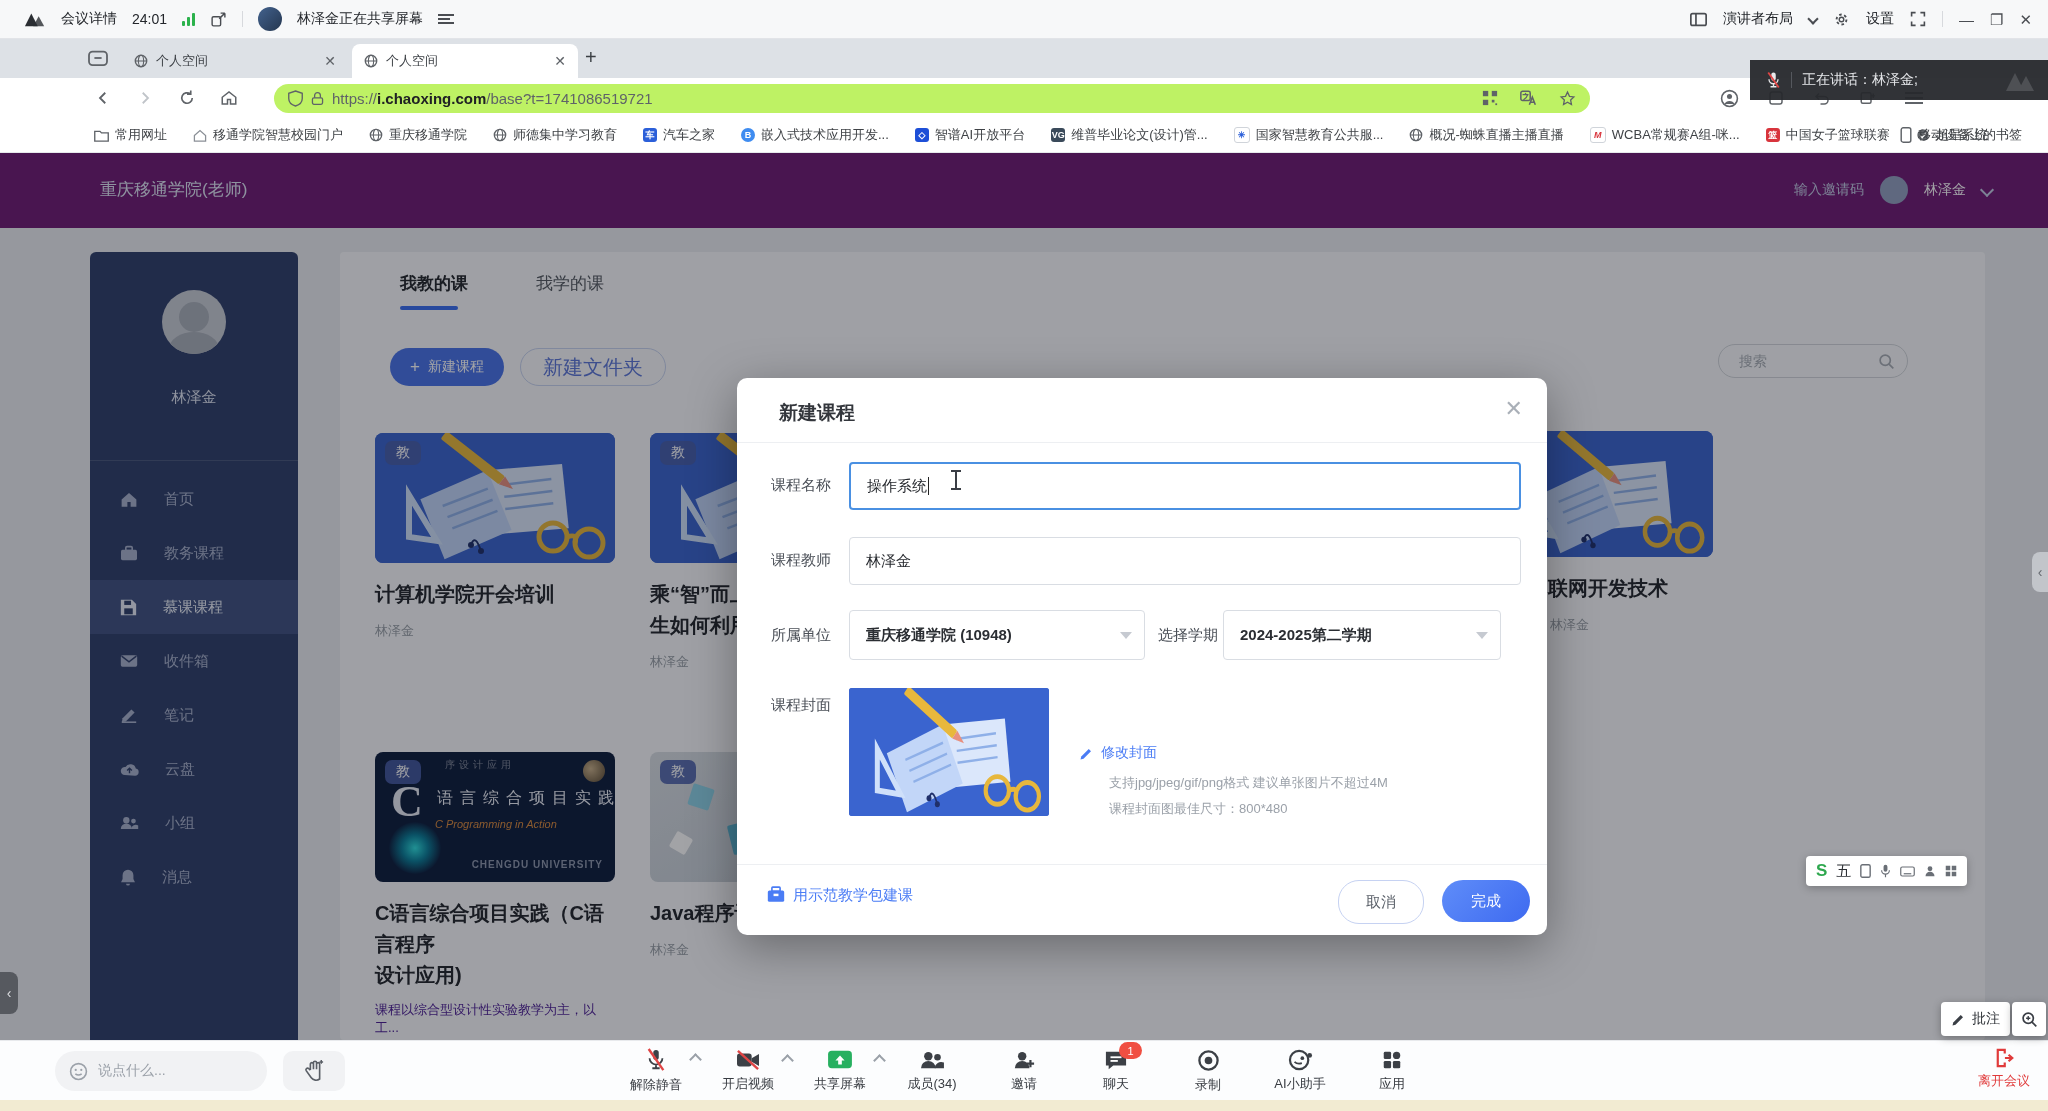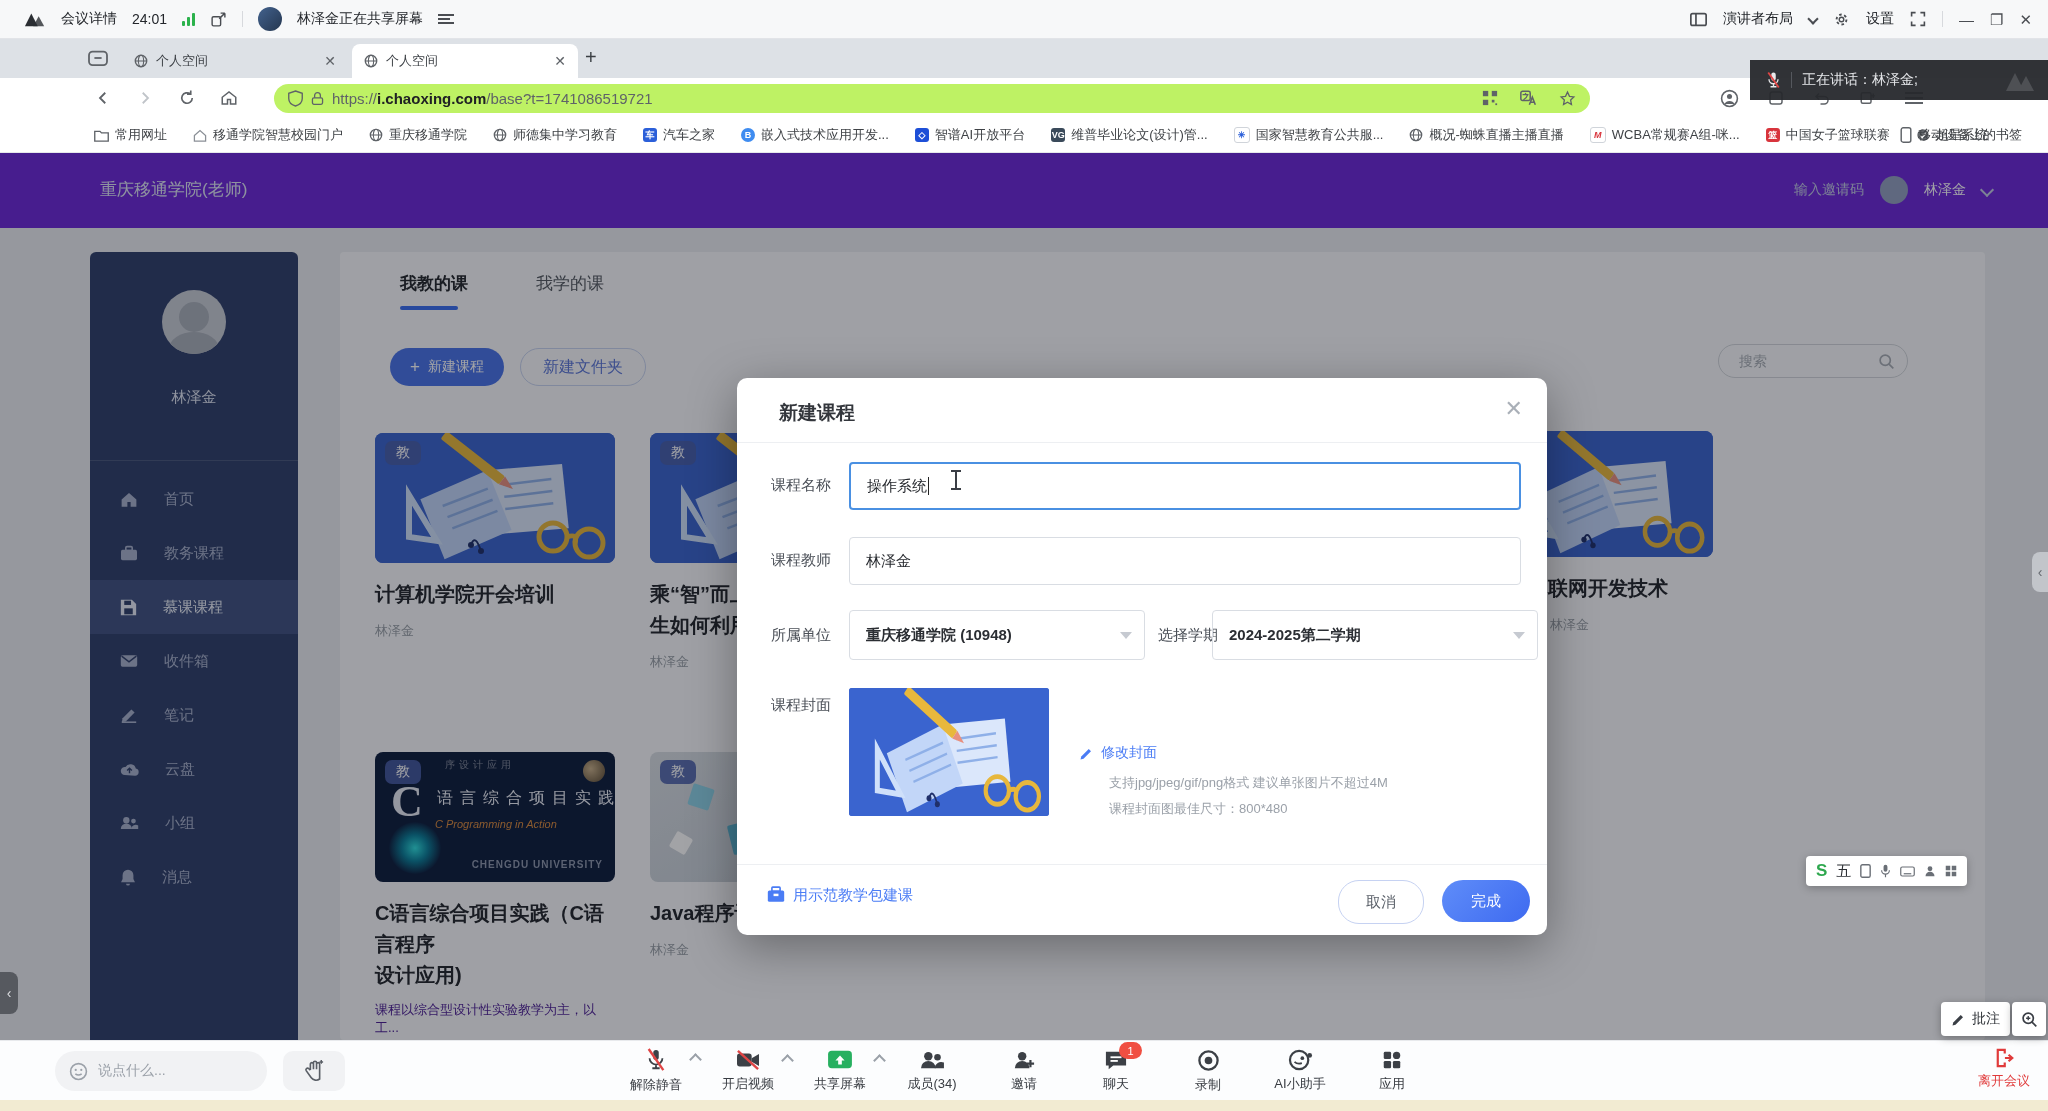--- a/index.html
+++ b/index.html
@@ -37,21 +37,21 @@
   .chrome-right{display:flex;gap:28px;align-items:center;margin-left:130px;}
   .bkm{position:absolute;top:118px;left:0;right:0;height:34px;background:#fff;border-bottom:1px solid #e6e8eb;
        display:flex;align-items:center;font-size:13px;color:#3f4246;padding-left:94px;gap:26px;z-index:150;white-space:nowrap;}
   .bitem{display:flex;align-items:center;gap:6px;}
   .bkm .right{position:absolute;right:26px;display:flex;gap:6px;align-items:center;}
   .sqico{width:14px;height:14px;border-radius:3px;display:flex;align-items:center;justify-content:center;
          color:#fff;font-size:9px;font-weight:bold;}
 
   
   .vp{position:absolute;top:152px;left:0;right:0;height:888px;background:#eceef2;overflow:hidden;z-index:10;}
-  .chead{position:absolute;top:0;left:0;right:0;height:76px;background:#6d28d9;color:#e8ecf8;}
+  .chead{position:absolute;top:0;left:0;right:0;height:76px;background:#701a75;color:#e8ecf8;}
   .chead .school{position:absolute;left:100px;top:0;line-height:76px;font-size:17px;color:#dfe5f4;}
   .chead .hr{position:absolute;right:56px;top:0;height:76px;display:flex;align-items:center;gap:16px;}
   .chead .invite{font-size:14px;color:#c3cbe4;}
   .avatar-h{width:28px;height:28px;border-radius:50%;background:#93a0c0;}
   .chev{width:8px;height:8px;border-right:2px solid #c3cbe4;border-bottom:2px solid #c3cbe4;transform:rotate(45deg);}
   .sbar{position:absolute;top:100px;left:90px;width:208px;bottom:0;background:#30406b;border-radius:6px 6px 0 0;}
   .sb-avatar{position:absolute;left:72px;top:38px;width:64px;height:64px;border-radius:50%;background:#c9cdd6;overflow:hidden;}
   .sb-avatar:after{content:"";position:absolute;left:17px;top:12px;width:30px;height:30px;border-radius:50%;background:#aab0ba;}
   .sb-avatar:before{content:"";position:absolute;left:7px;top:42px;width:50px;height:34px;border-radius:50%;background:#aab0ba;}
   .sb-name{position:absolute;left:0;right:0;top:136px;text-align:center;font-size:15px;color:#dfe4f2;}
@@ -59,21 +59,21 @@
   .sb-menu{position:absolute;left:0;right:0;top:220px;}
   .sb-item{height:54px;display:flex;align-items:center;padding-left:30px;gap:26px;color:#a9b2cd;font-size:15px;}
   .sb-item.active{background:rgba(110,130,190,.28);color:#eef1fa;}
   .panel{position:absolute;top:100px;left:340px;width:1645px;bottom:0;background:#fafbfd;border-radius:4px;}
   .ptab{position:absolute;top:20px;font-size:17px;color:#565b63;}
   .ptab.on{color:#24272d;font-weight:bold;}
   .ptab-line{position:absolute;top:54px;left:60px;width:58px;height:4px;border-radius:2px;background:#3a6ef0;}
   .btn-new{position:absolute;left:50px;top:96px;height:38px;padding:0 20px;border-radius:19px;background:#4a73e9;
            color:#fff;font-size:14px;display:flex;align-items:center;gap:8px;}
   .btn-folder{position:absolute;left:180px;top:96px;height:36px;padding:0 22px;border-radius:19px;border:1px solid #c8d3f0;
-           color:#5d77d8;font-size:16px;display:flex;align-items:center;}
+           color:#5d77d8;font-size:20px;display:flex;align-items:center;}
   .searchbox{position:absolute;left:1378px;top:92px;width:190px;height:34px;border:1px solid #d3d6dc;border-radius:17px;
            display:flex;align-items:center;padding:0 12px 0 18px;box-sizing:border-box;}
   .searchbox input{border:0;outline:0;background:transparent;width:130px;font-size:14px;color:#555;font-family:inherit;}
   .searchbox input::placeholder{color:#a8adb5;}
   .card{position:absolute;width:240px;}
   .cover{position:relative;width:240px;height:130px;border-radius:8px;overflow:hidden;background:#3a64cf;}
   .badge{position:absolute;top:8px;left:10px;padding:3px 11px;border-radius:7px;background:rgba(74,94,168,.88);
          color:#fff;font-size:14px;z-index:3;}
   .ctitle{margin-top:16px;font-size:20px;font-weight:bold;color:#23262d;line-height:31px;}
   .cdesc{margin-top:10px;font-size:13px;color:#4c1d95;}
@@ -617,21 +617,21 @@
     <div class="m-input" style="top:159px">
       <span>林泽金</span>
     </div>
 
     <div class="m-label" style="top:248px">所属单位</div>
     <div class="m-select" style="left:112px;top:232px;width:296px">
       <span>重庆移通学院 (10948)</span>
       <span class="car"></span>
     </div>
     <div class="m-label" style="left:421px;width:66px;top:248px">选择学期</div>
-    <div class="m-select" style="left:475px;top:232px;width:326px">
+    <div class="m-select" style="left:486px;top:232px;width:278px">
       <span>2024-2025第二学期</span>
       <span class="car"></span>
     </div>
 
     <div class="m-label" style="top:318px">课程封面</div>
     <div class="m-coverbox">
       <svg width="200" height="128" viewBox="0 0 240 130" preserveAspectRatio="none">
           <use href="#cover-art"></use>
         </svg>
     </div>

